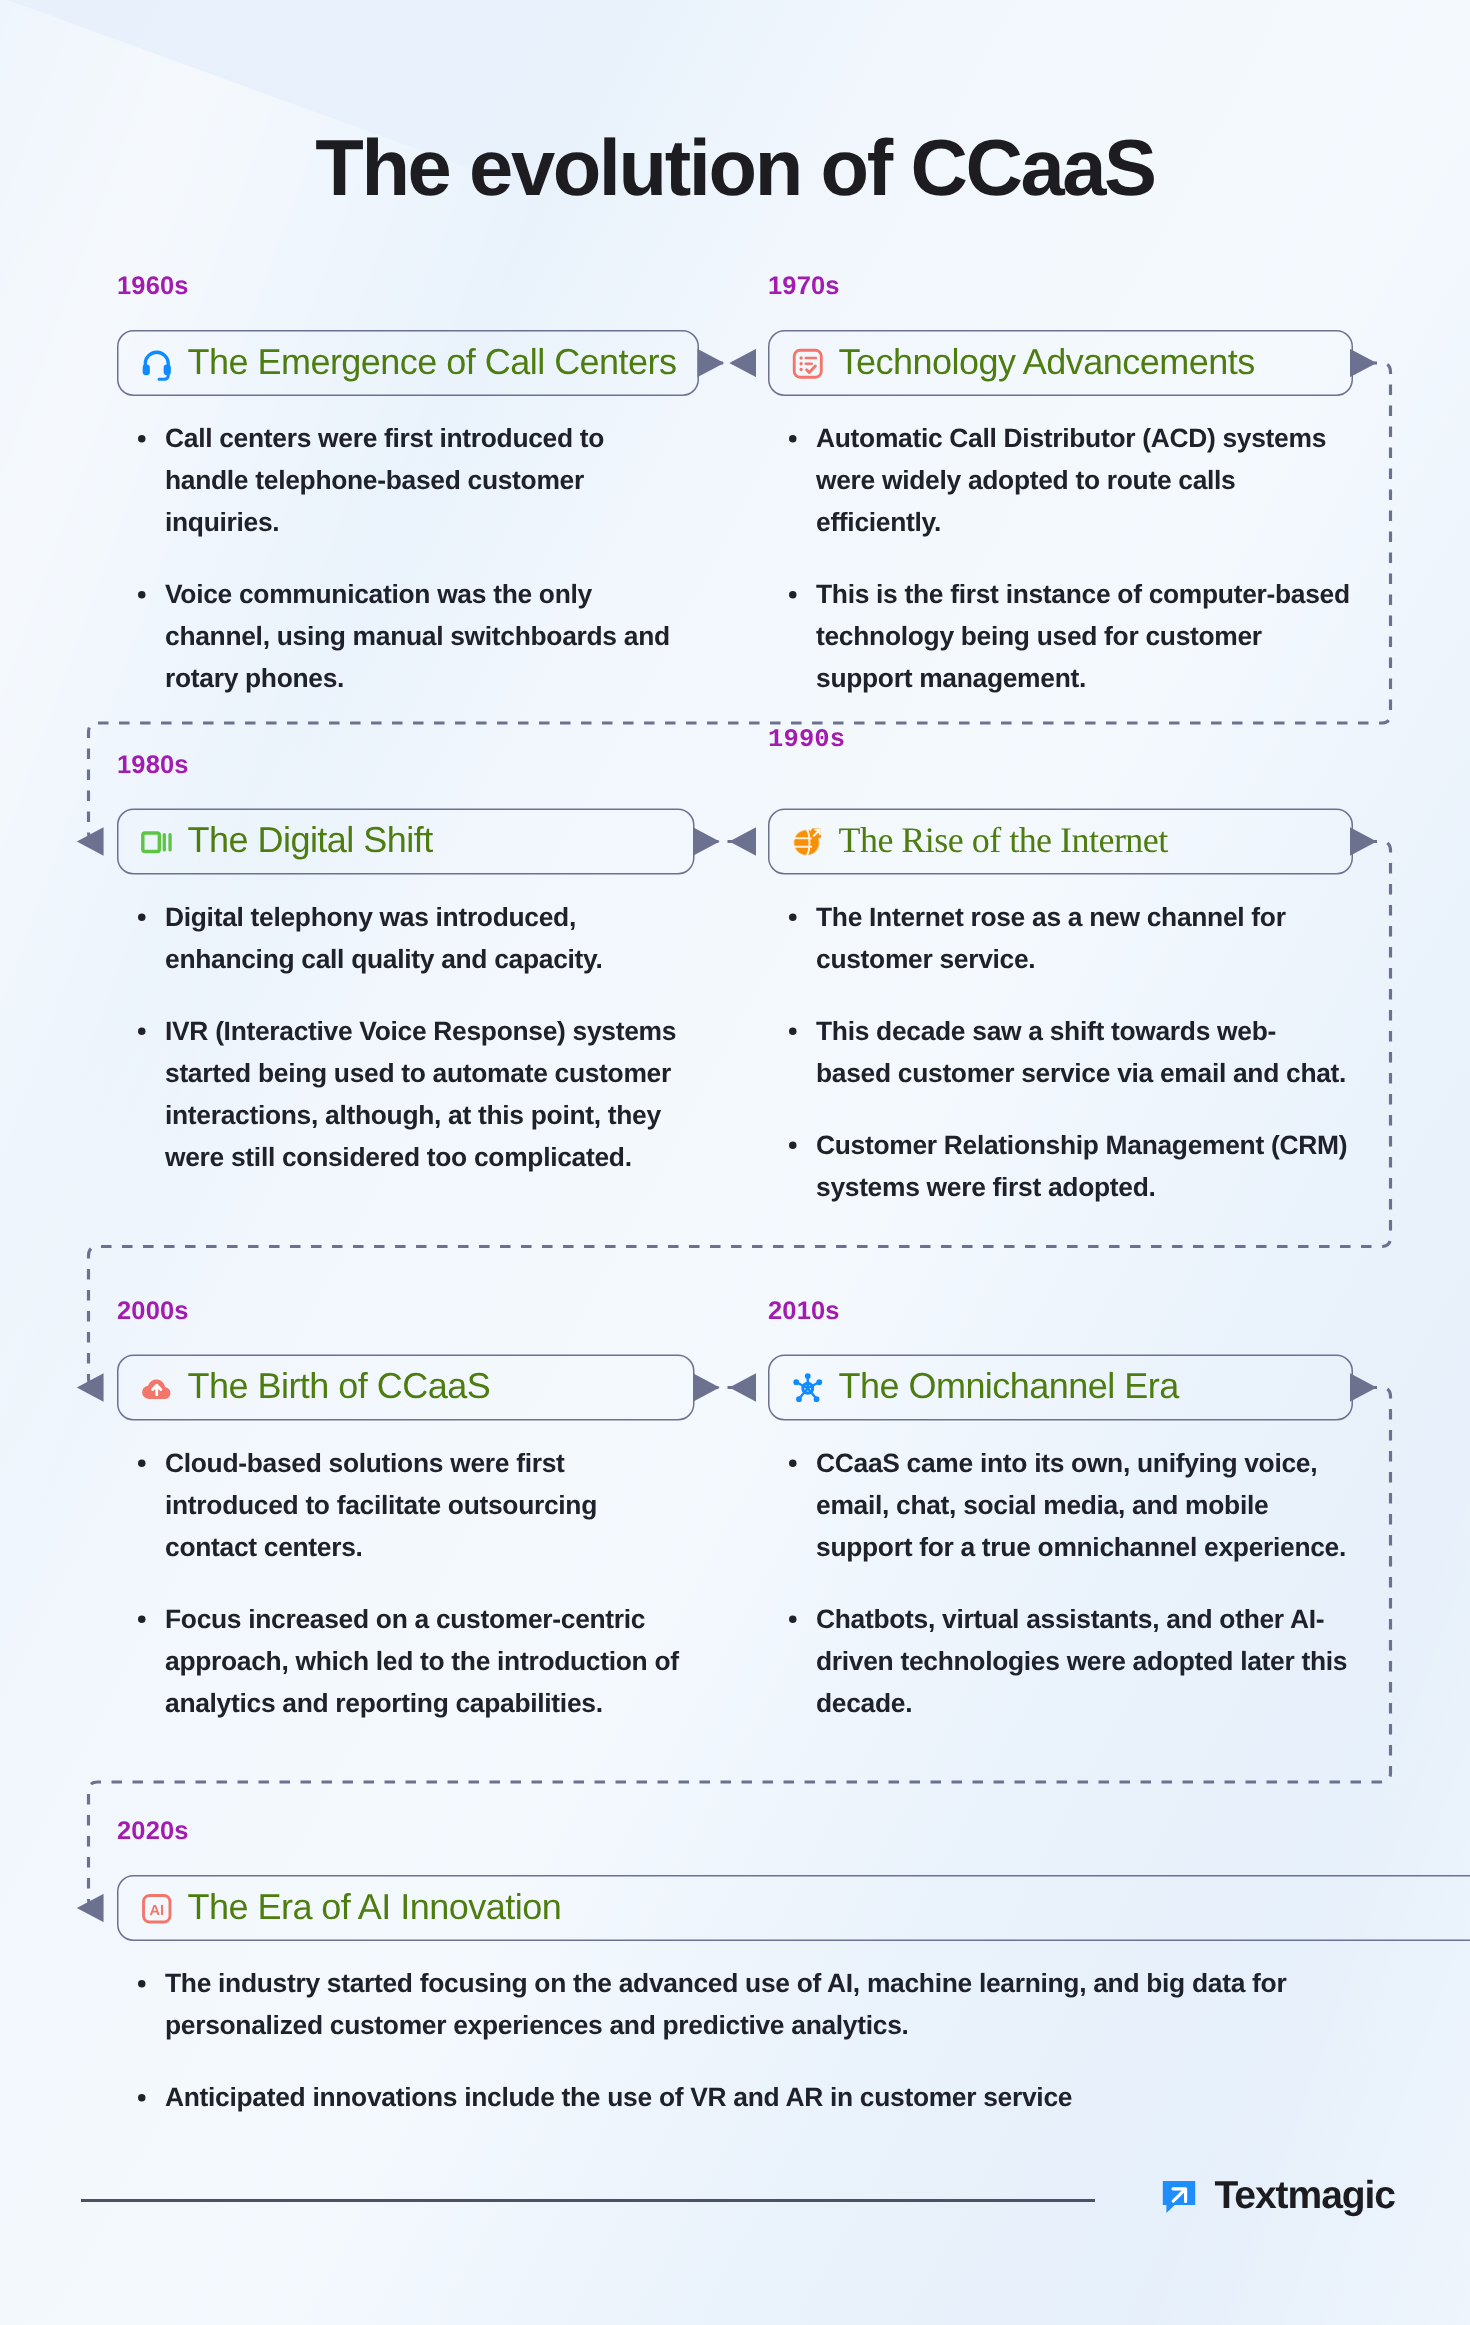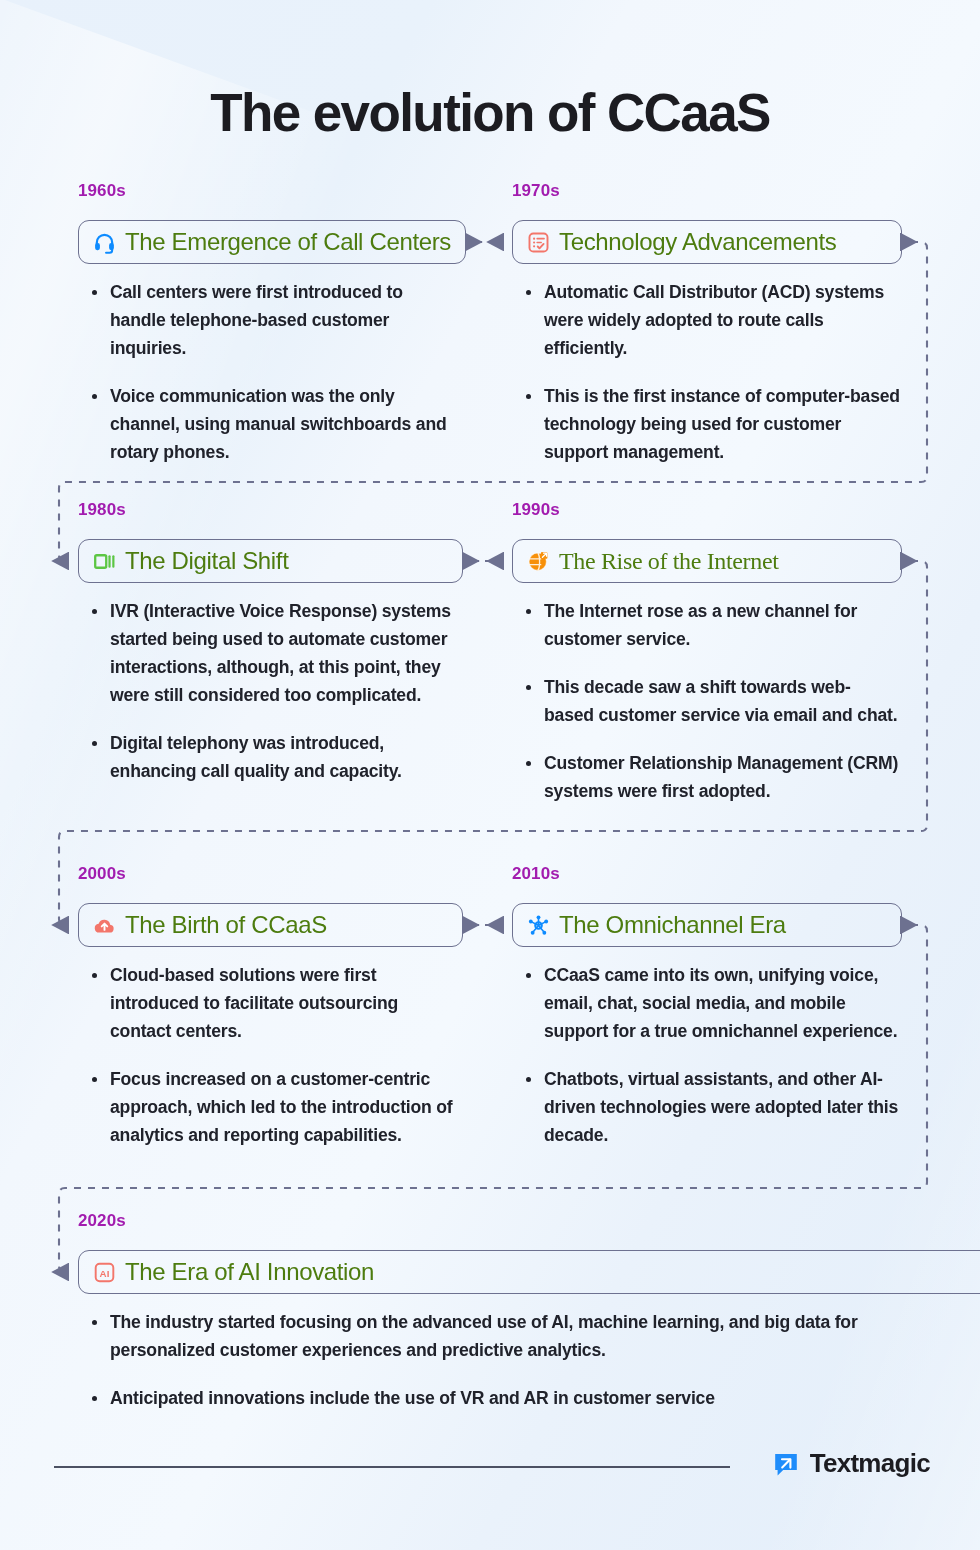--- a/index.html
+++ b/index.html
@@ -231,25 +231,25 @@
       <svg width="23" height="23" viewBox="0 0 24 24" fill="none">
         <rect x="2.3" y="5.5" width="11.5" height="13" rx="1.6" stroke="#5cc644" stroke-width="2.4"></rect>
         <rect x="16.1" y="5.5" width="2.3" height="13" rx="1.15" fill="#5cc644"></rect>
         <rect x="20.1" y="5.5" width="2.3" height="13" rx="1.15" fill="#5cc644"></rect>
       </svg>
     </span>
     <span class="card-title">The Digital Shift</span>
   </div>
 
   <ul class="bullets" style="left:88px; top:597px; width:378px;">
+    <li>Digital telephony was introduced, enhancing call quality and capacity.</li>
     <li>IVR (Interactive Voice Response) systems started being used to automate customer interactions, although, at this point, they were still considered too complicated.</li>
-    <li>Digital telephony was introduced, enhancing call quality and capacity.</li>
-  </ul>
-
-  <div class="decade-label" style="left:512px; top:500px;">1990s</div>
+  </ul>
+
+  <div class="decade-label" style="left:512px; top:484px;font-family:Liberation Mono, monospace;">1990s</div>
 
   <div class="card" style="left:512px; top:539px; width:390px;font-family:Liberation Serif, serif;">
     <span class="card-icon">
       <svg width="23" height="23" viewBox="0 0 24 24" fill="none">
         <circle cx="11.2" cy="12.2" r="9.1" fill="#f79009"></circle>
         <path d="M11.2 3.1c2.6 2.6 2.6 15.6 0 18.2M2.3 9.2h12.6M2.3 15.2h12.6" stroke="#ffffff" stroke-width="1.4" fill="none" opacity="0.85"></path>
         <circle cx="11.2" cy="12.2" r="9.1" stroke="#ffffff" stroke-width="1.3" fill="none" opacity="0.5"></circle>
         <path d="M14.6 2.6h6.4v6.4" fill="#f79009"></path>
         <rect x="14.4" y="2.4" width="6.8" height="6.8" rx="1.2" fill="#f79009"></rect>
         <path d="M16.1 7.6l4.1-4.1M17.3 3.3h3.1v3.1" stroke="#ffffff" stroke-width="1.35" stroke-linecap="round" stroke-linejoin="round" fill="none"></path>

